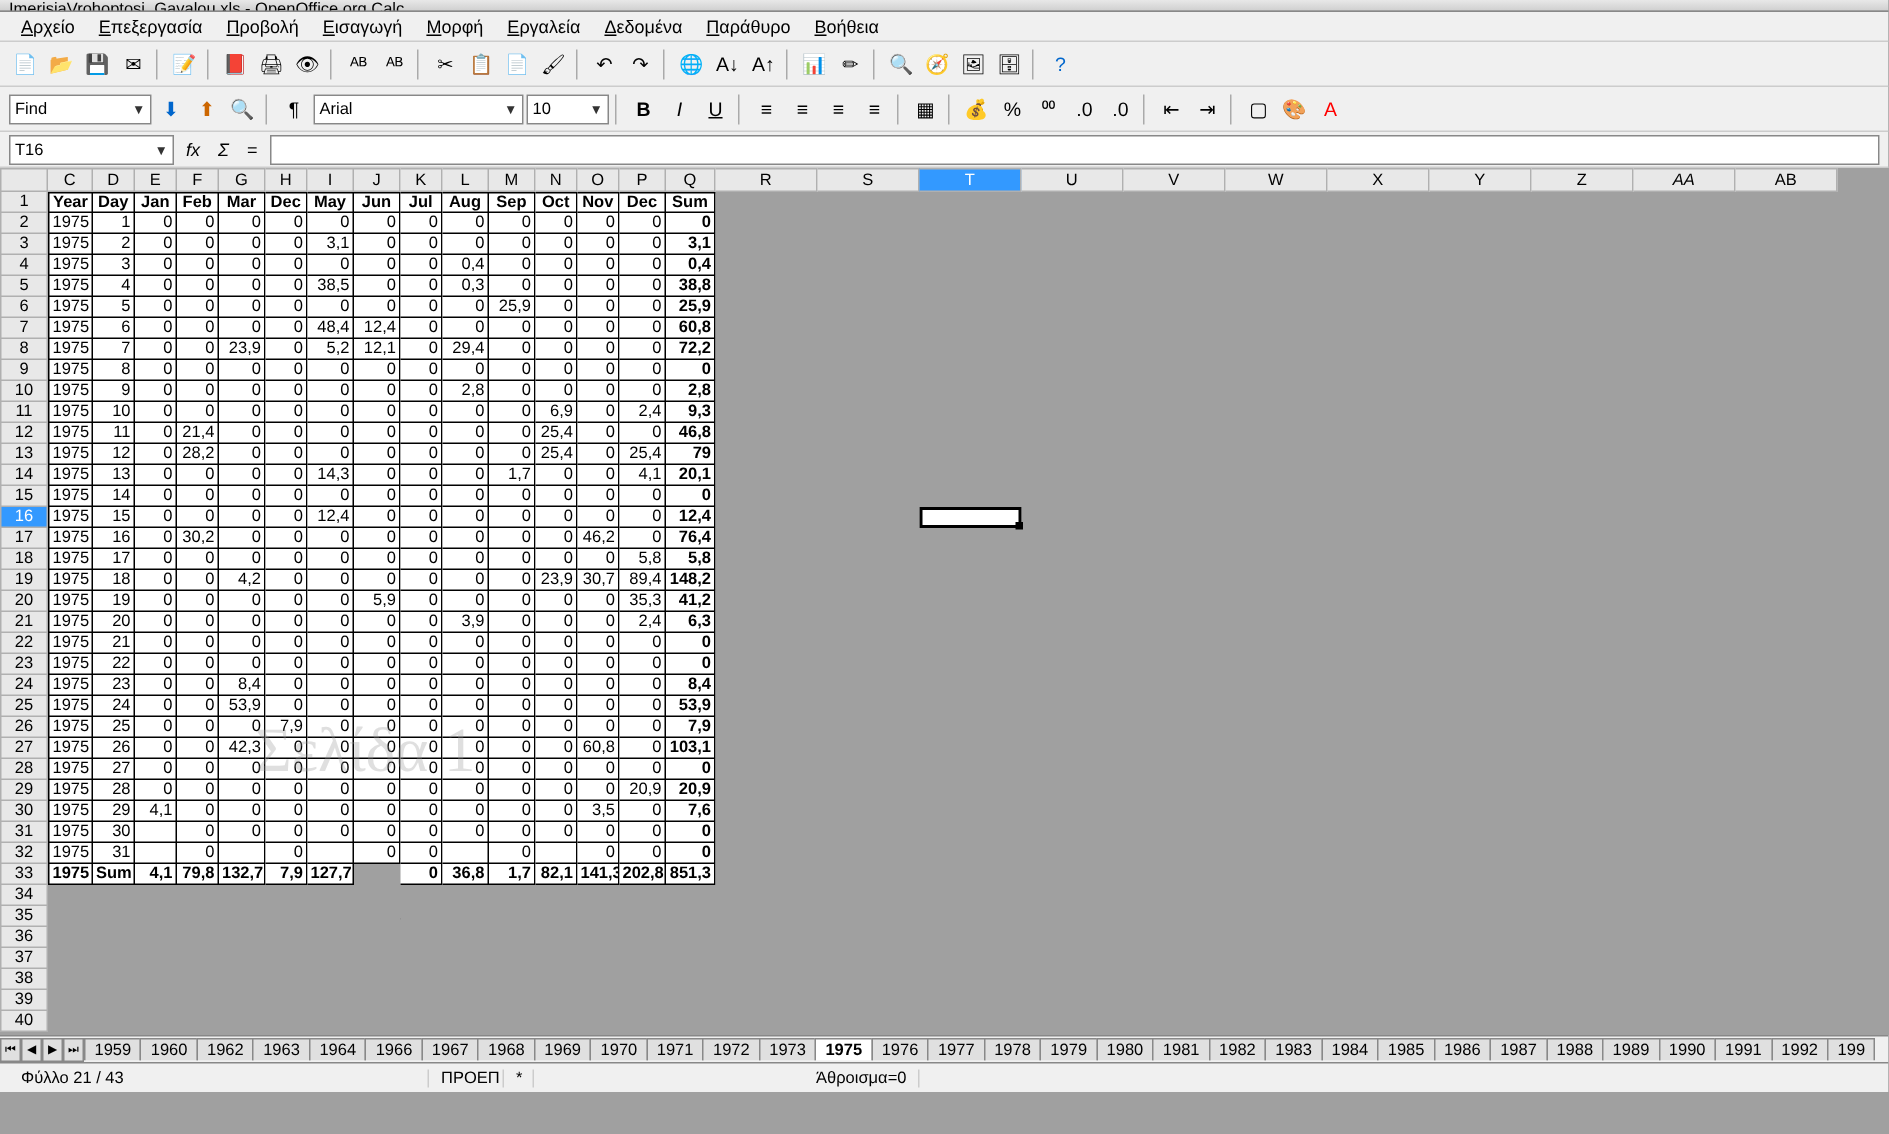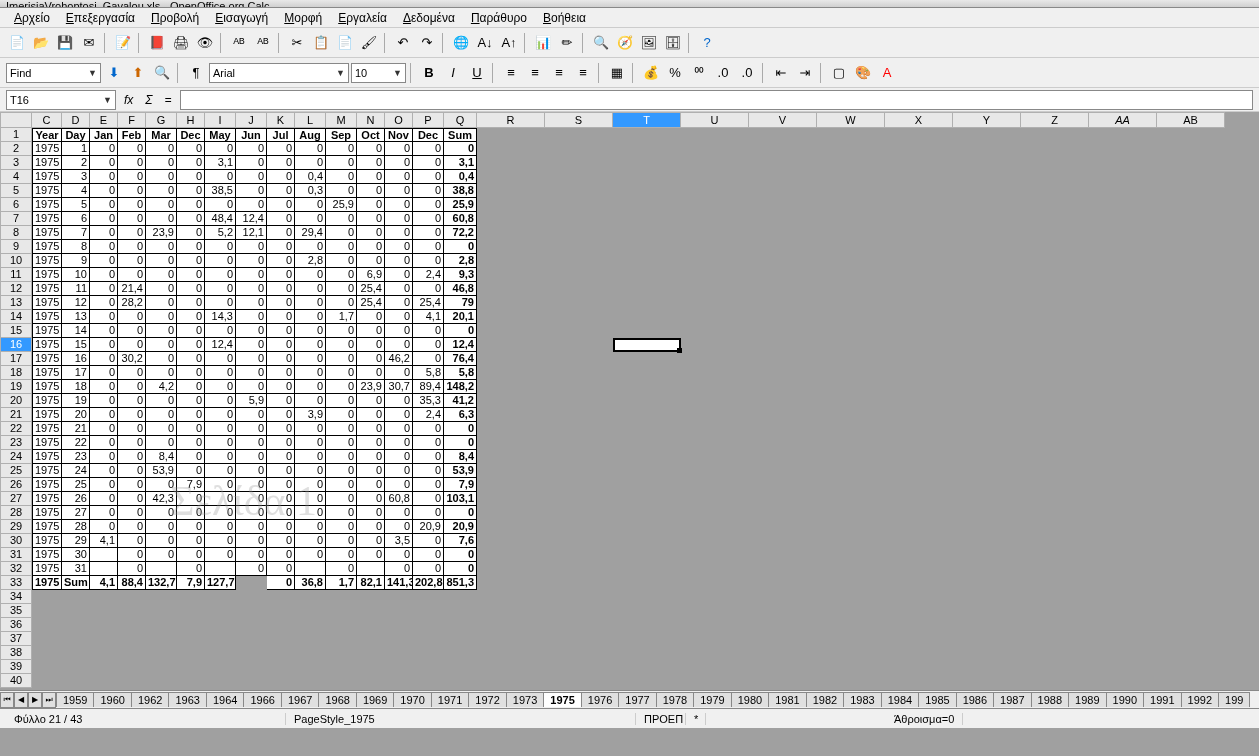--- a/index.html
+++ b/index.html
@@ -1129,21 +1129,21 @@
         <div class="cell" style="width: 68px; background: rgb(160, 160, 160); border-color: rgb(160, 160, 160);"></div>
         <div class="cell" style="width: 68px; background: rgb(160, 160, 160); border-color: rgb(160, 160, 160);"></div>
         <div class="cell" style="width: 68px; background: rgb(160, 160, 160); border-color: rgb(160, 160, 160);"></div>
         <div class="cell" style="width: 68px; background: rgb(160, 160, 160); border-color: rgb(160, 160, 160);"></div>
         <div class="cell" style="width: 68px; background: rgb(160, 160, 160); border-color: rgb(160, 160, 160);"></div>
       </div>
       <div class="row">
         <div class="cell bold" style="width: 30px; border-color: rgb(0, 0, 0); border-left-width: 1px; border-left-style: solid;">1975</div>
         <div class="cell bold" style="width: 28px; border-color: rgb(0, 0, 0);">Sum</div>
         <div class="cell bold" style="width: 28px; border-color: rgb(0, 0, 0);">4,1</div>
-        <div class="cell bold" style="width: 28px; border-color: rgb(0, 0, 0);">88,4</div>
+        <div class="cell bold" style="width: 28px; border-color: rgb(0, 0, 0);">79,8</div>
         <div class="cell bold" style="width: 31px; border-color: rgb(0, 0, 0);">132,7</div>
         <div class="cell bold" style="width: 28px; border-color: rgb(0, 0, 0);">7,9</div>
         <div class="cell bold" style="width: 31px; border-color: rgb(0, 0, 0);">127,7</div>
         <div class="cell bold" style="width: 31px; border-color: rgb(0, 0, 0); margin-top: 36px;">34,4</div>
         <div class="cell bold" style="width: 28px; border-color: rgb(0, 0, 0);">0</div>
         <div class="cell bold" style="width: 31px; border-color: rgb(0, 0, 0);">36,8</div>
         <div class="cell bold" style="width: 31px; border-color: rgb(0, 0, 0);">1,7</div>
         <div class="cell bold" style="width: 28px; border-color: rgb(0, 0, 0);">82,1</div>
         <div class="cell bold" style="width: 28px; border-color: rgb(0, 0, 0);">141,3</div>
         <div class="cell bold" style="width: 31px; border-color: rgb(0, 0, 0);">202,8</div>
@@ -1398,18 +1398,17 @@
       <div class="sheet-tab">1989</div>
       <div class="sheet-tab">1990</div>
       <div class="sheet-tab">1991</div>
       <div class="sheet-tab">1992</div>
       <div class="sheet-tab">199</div>
     </div>
 </div>
 
 <div class="statusbar">
   <span class="status-sec" style="width:280px">Φύλλο 21 / 43</span>
-  <span class="status-sec" style="width:350px">PageStyle_1975</span>
   <span class="status-sec" style="width:50px">ΠΡΟΕΠ</span>
   <span class="status-sec" style="width:20px">*</span>
   <span class="status-sec" style="width:180px"></span>
   <span class="status-sec">Άθροισμα=0</span>
 </div>
 
 </body></html>

